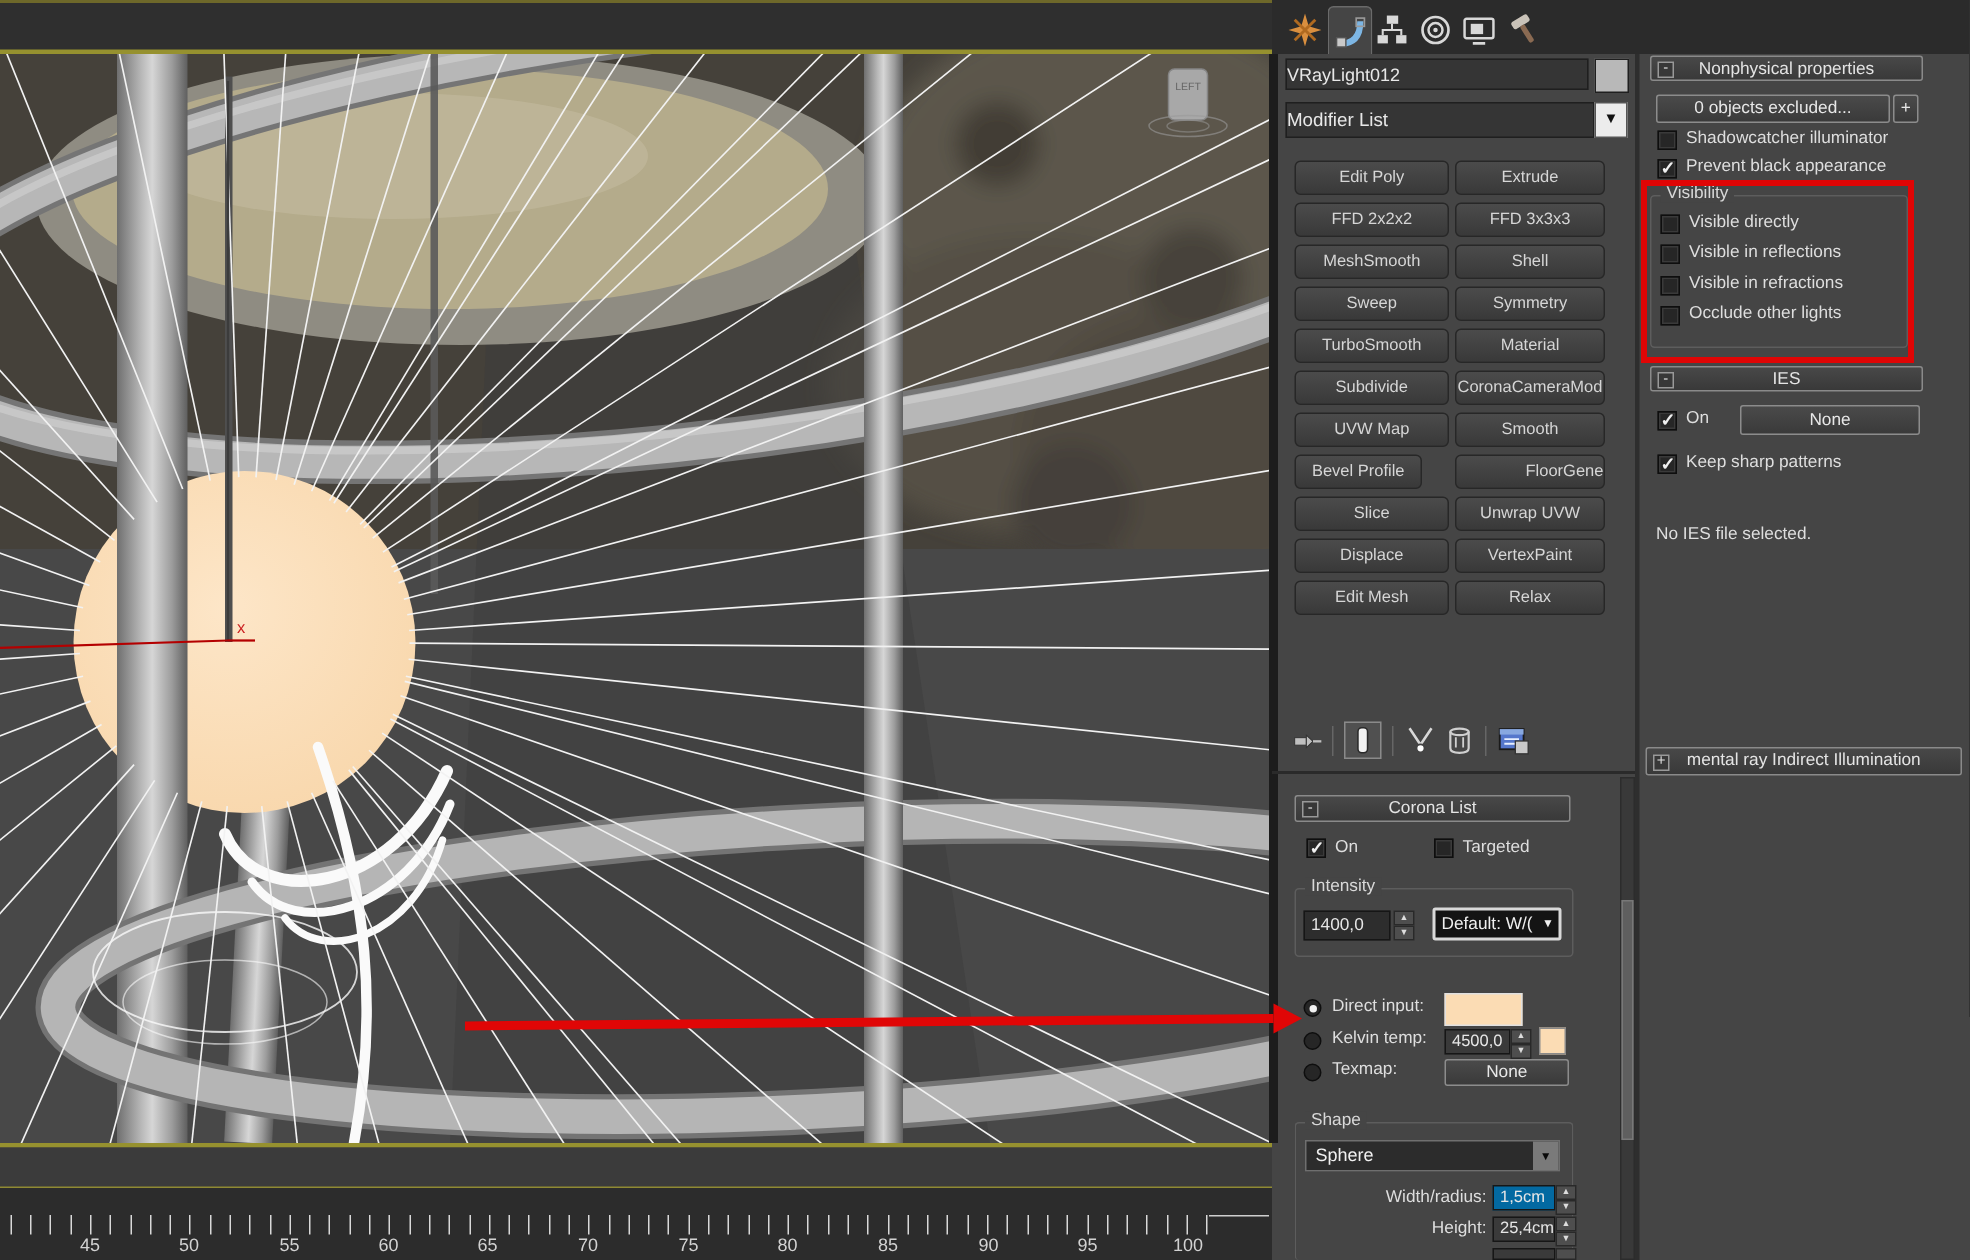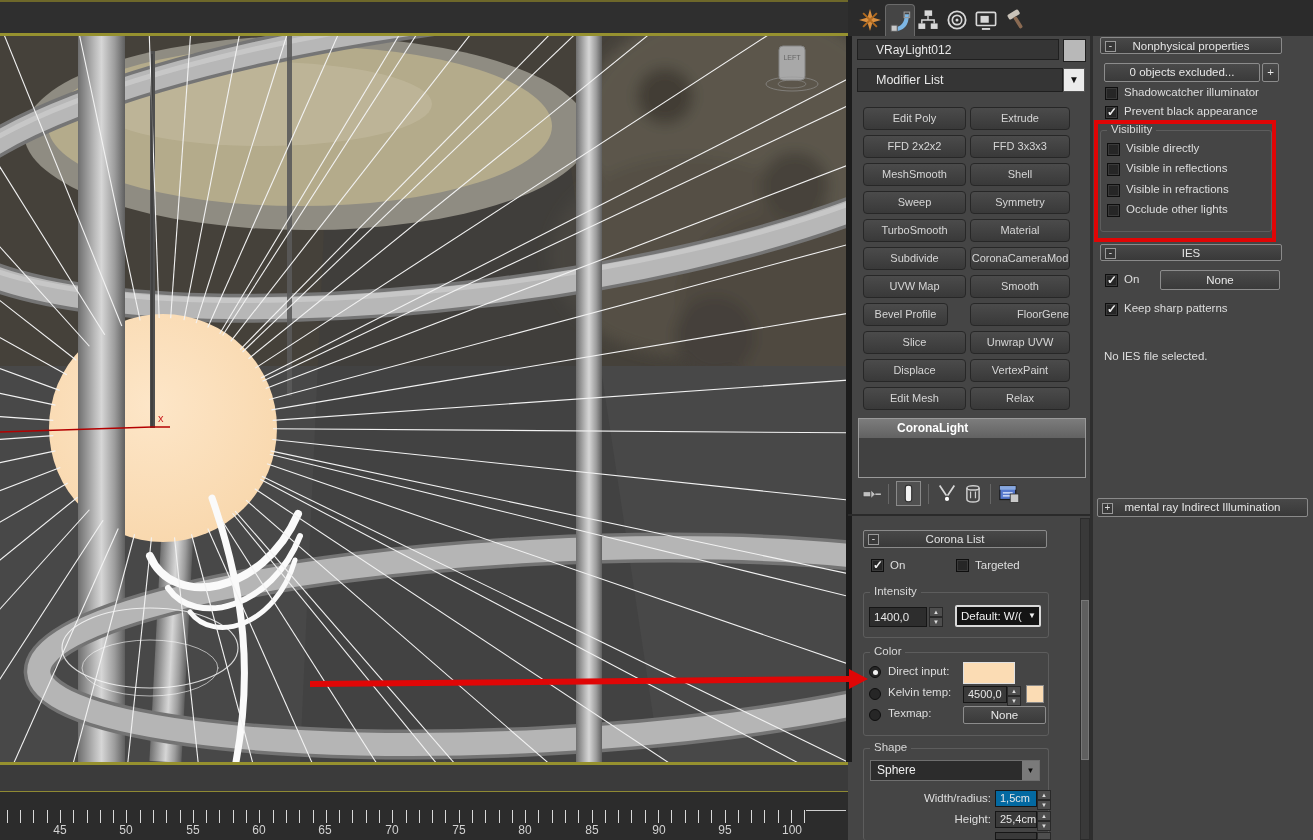--- a/index.html
+++ b/index.html
@@ -13,21 +13,21 @@
   #vp-bottomline{left:0;top:762px;width:848px;height:3px;background:#96912f;}
   #trackbar{left:0;top:765px;width:848px;height:26px;background:#3b3b3b;border-bottom:1px solid #8f8a33;}
   #ruler{left:0;top:792px;width:848px;height:48px;background:#2c2c2c;}
   .tick{position:absolute;top:18px;width:1px;height:13px;background:#d8d8d8;}
   .rlabel{position:absolute;top:31px;width:34px;text-align:center;font-size:12px;color:#d2d2d2;}
   #vp-rightedge{left:846px;top:36px;width:6px;height:726px;background:#1c1c1c;}
   
   #cp-toolbar{left:848px;top:0;width:465px;height:36px;background:#2b2b2b;}
   .cp-tab{position:absolute;top:4px;width:28px;height:31px;display:flex;align-items:center;justify-content:center;}
   .cp-tab.active{background:#454545;border:1px solid #6a6a6a;border-bottom:none;border-radius:4px 4px 0 0;}
-  .field{background:#353535;border:1px solid #1f1f1f;color:#e8e8e8;font-size:12px;line-height:20px;padding-left:18px;
+  .field{background:#353535;border:1px solid #1f1f1f;color:#e8e8e8;font-size:12px;line-height:20px;padding-left:0;
          box-sizing:border-box;white-space:nowrap;overflow:hidden;}
   .modbtn{background:linear-gradient(#4b4b4b,#393939);border:1px solid #272727;border-radius:4px;
           color:#d6d6d6;font-size:11px;text-align:center;line-height:21px;box-sizing:border-box;
           white-space:nowrap;overflow:hidden;}
   .rollhead{background:linear-gradient(#484848,#393939);border:1px solid #8a8a8a;border-radius:2px;
             color:#e4e4e4;font-size:11.5px;text-align:center;line-height:16px;box-sizing:border-box;}
   .collbox{position:absolute;left:4px;top:3px;width:11px;height:11px;border:1px solid #999;background:#383838;
            color:#ddd;font-size:10px;line-height:8px;text-align:center;box-sizing:border-box;}
   .group{border:1px solid #5d5d5d;border-radius:3px;box-sizing:border-box;}
   .legend{position:absolute;top:-8px;left:6px;background:#454545;padding:0 4px;font-size:11.5px;color:#d8d8d8;}
@@ -348,24 +348,20 @@
       <div class="modbtn abs" style="left: 863px; top: 303px; width: 85px; height: 23px;">Bevel Profile</div>
       <div class="modbtn abs" style="left: 970px; top: 303px; width: 100px; height: 23px; padding-left: 46px;">FloorGenerator</div>
       <div class="modbtn abs" style="left: 863px; top: 331px; width: 103px; height: 23px;">Slice</div>
       <div class="modbtn abs" style="left: 970px; top: 331px; width: 100px; height: 23px;">Unwrap UVW</div>
       <div class="modbtn abs" style="left: 863px; top: 359px; width: 103px; height: 23px;">Displace</div>
       <div class="modbtn abs" style="left: 970px; top: 359px; width: 100px; height: 23px;">VertexPaint</div>
       <div class="modbtn abs" style="left: 863px; top: 387px; width: 103px; height: 23px;">Edit Mesh</div>
       <div class="modbtn abs" style="left: 970px; top: 387px; width: 100px; height: 23px;">Relax</div>
     </div>
 
-  <div class="abs" style="left:858px;top:418px;width:228px;height:60px;border:1px solid #9a9a9a;background:#414141;box-sizing:border-box;">
-    <div style="height:19px;background:linear-gradient(#7c7c7c,#626262);color:#fff;font-weight:bold;font-size:12px;
-         line-height:19px;padding-left:38px;">CoronaLight</div>
-  </div>
 
   <div class="abs" style="left:858px;top:480px;width:228px;height:28px;">
     <svg class="abs" style="left:4px;top:4px" width="20" height="20" viewBox="0 0 18 18">
       <rect x="1" y="7" width="7" height="4.5" fill="#c0c0c0" stroke="#333" stroke-width="0.6"></rect>
       <polygon points="8,5.5 12,9.2 8,13" fill="#c0c0c0" stroke="#333" stroke-width="0.6"></polygon>
       <line x1="12" y1="9.2" x2="17" y2="9.2" stroke="#c0c0c0" stroke-width="1.4"></line>
     </svg>
     <div class="sep" style="left:30px;top:4px;height:20px;position:absolute;"></div>
     <div class="abs" style="left:38px;top:1px;width:25px;height:25px;border:1px solid #8a8a8a;background:#505050;box-sizing:border-box;">
       <svg width="23" height="23" viewBox="0 0 18 18">
@@ -410,23 +406,20 @@
   <div class="spin" style="left:929px;top:607px;height:20px;">
     <span>▲</span>
       <span>▼</span>
   </div>
   <div class="abs" style="left:955px;top:605px;width:86px;height:22px;background:#141414;border:2px solid #d9d9d9;border-radius:2px;
        box-sizing:border-box;color:#f0f0f0;font-size:11.5px;line-height:18px;padding-left:4px;white-space:nowrap;overflow:hidden;">
     <span>Default: W/(</span>
     <span style="position:absolute;right:3px;top:0;font-size:8px;">▼</span>
   </div>
 
-  <div class="abs group" style="left:863px;top:652px;width:186px;height:84px;">
-    <span class="legend">Color</span>
-  </div>
   <div class="abs radio checked" style="left:869px;top:666px;"></div>
   <span class="lbl" style="left:888px;top:665px;">Direct input:</span>
   <div class="abs" style="left:963px;top:662px;width:52px;height:22px;background:#fbdcb4;border:1px solid #e0e0e0;box-sizing:border-box;"></div>
   <div class="abs radio" style="left:869px;top:688px;"></div>
   <span class="lbl" style="left:888px;top:686px;">Kelvin temp:</span>
   <div class="numfield" style="left:963px;top:686px;width:44px;height:17px;background:#3a3a3a;line-height:15px;font-size:11px;">4500,0</div>
   <div class="spin" style="left:1007px;top:686px;height:17px;">
     <span>▲</span>
       <span>▼</span>
   </div>

